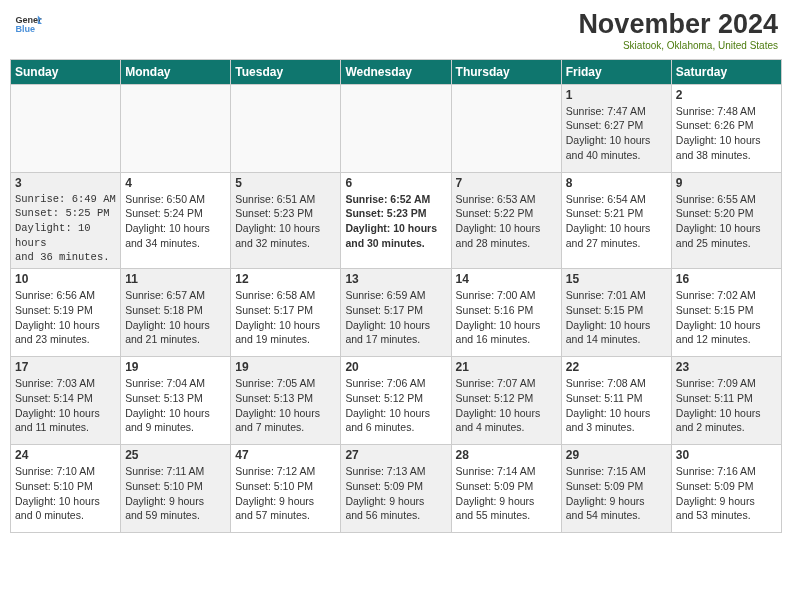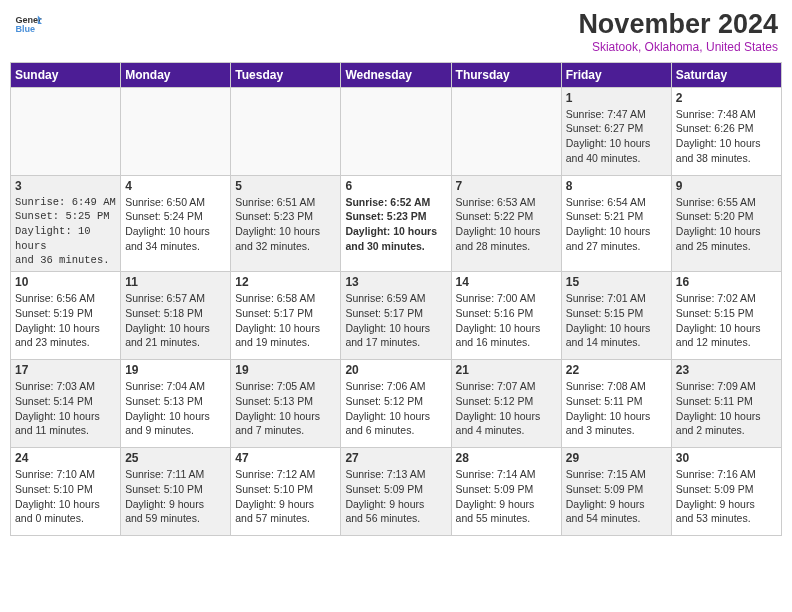--- a/index.html
+++ b/index.html
@@ -29,30 +29,30 @@
     .title-area {
       text-align: right;
     }
     .month-title {
       font-size: 27px;
       font-weight: bold;
       color: #333;
       line-height: 1.1;
     }
     .location {
-      font-size: 12px;
-      color: #a21caf;
+      font-size: 10px;
+      color: #4d7c0f;
     }
     table {
       width: 100%;
       border-collapse: collapse;
       table-layout: fixed;
     }
     th {
-      background-color: #4c1d95;
+      background-color: #0f766e;
       color: #fff;
       font-size: 12px;
       font-weight: bold;
       padding: 5px 4px;
       text-align: left;
       border: 1px solid #ccc;
     }
     td {
       vertical-align: top;
       border: 1px solid #ccc;

